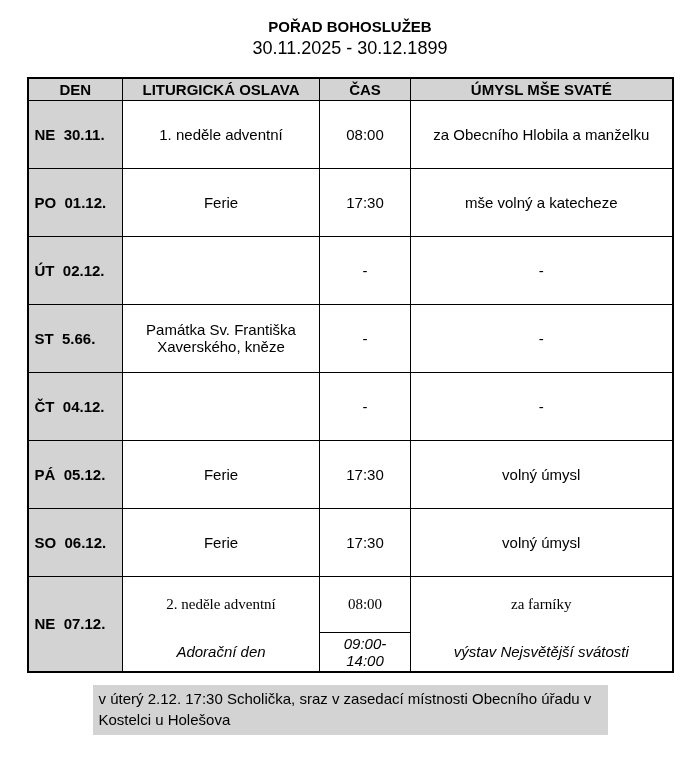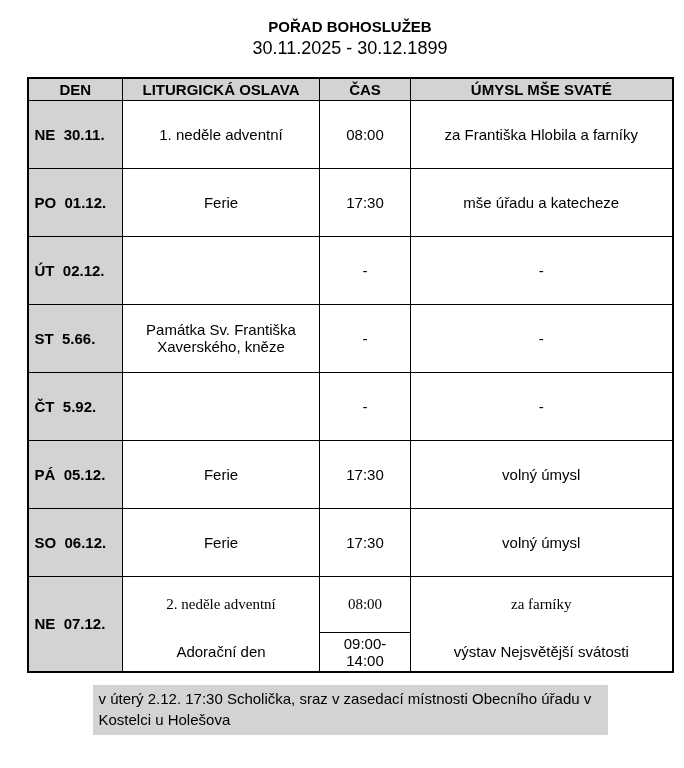--- a/index.html
+++ b/index.html
@@ -56,21 +56,21 @@
   tbody tr.data-row{height:68px;}
   td.den{
     background:var(--den-bg);
     font-weight:bold;
     text-align:left;
     white-space:pre;
   }
   tr.sub-top{height:56px;}
   tr.sub-bottom{height:32px;}
   tr.sub-top td.splittable{border-bottom:none;font-family:Liberation Serif, serif;}
-  tr.sub-bottom td.splittable{border-top:none;}
+  tr.sub-bottom td.splittable{border-top:none;font-style:italic;}
   tr.sub-bottom td.cas-divider{border-top:1px solid var(--border-color);}
   .note{
     width:515px;
     margin:12px auto 0;
     background:var(--note-bg);
     font-size:15px;
     line-height:21px;
     padding:3px 6px 5px 6px;
     text-align:left;
   }
@@ -98,42 +98,42 @@
         <th>LITURGICKÁ OSLAVA</th>
         <th>ČAS</th>
         <th>ÚMYSL MŠE SVATÉ</th>
       </tr>
     </thead>
     <tbody>
       <tr class="data-row">
         <td class="den">NE  30.11.</td>
         <td>1. neděle adventní</td>
         <td>08:00</td>
-        <td>za Františka Hlobila a farníky</td>
+        <td>za Obecního Hlobila a manželku</td>
       </tr>
       <tr class="data-row">
         <td class="den">PO  01.12.</td>
         <td>Ferie</td>
         <td>17:30</td>
-        <td>mše úřadu a katecheze</td>
+        <td>mše volný a katecheze</td>
       </tr>
       <tr class="data-row">
         <td class="den">ÚT  02.12.</td>
         <td></td>
         <td>-</td>
         <td>-</td>
       </tr>
       <tr class="data-row">
         <td class="den">ST  5.66.</td>
         <td>Památka Sv. Františka Xaverského, kněze</td>
         <td>-</td>
         <td>-</td>
       </tr>
       <tr class="data-row">
-        <td class="den">ČT  5.92.</td>
+        <td class="den">ČT  04.12.</td>
         <td></td>
         <td>-</td>
         <td>-</td>
       </tr>
       <tr class="data-row">
         <td class="den">PÁ  05.12.</td>
         <td>Ferie</td>
         <td>17:30</td>
         <td>volný úmysl</td>
       </tr>

